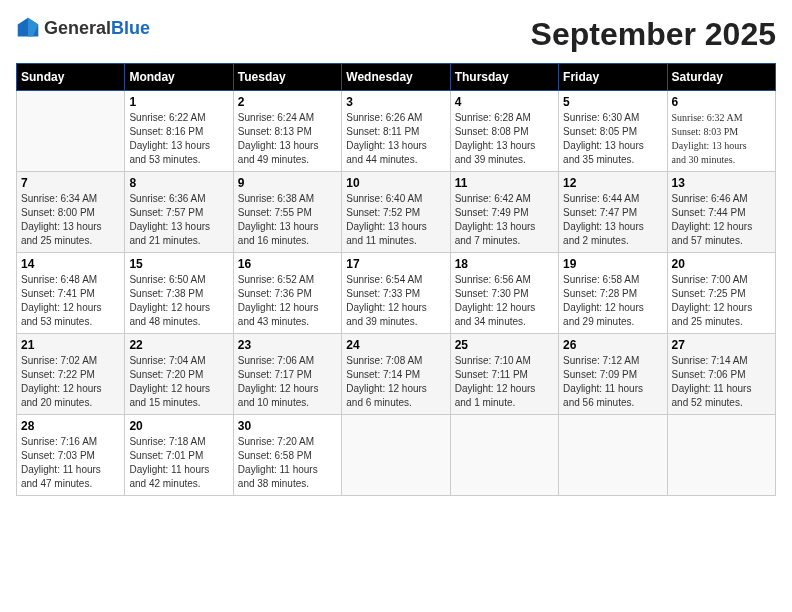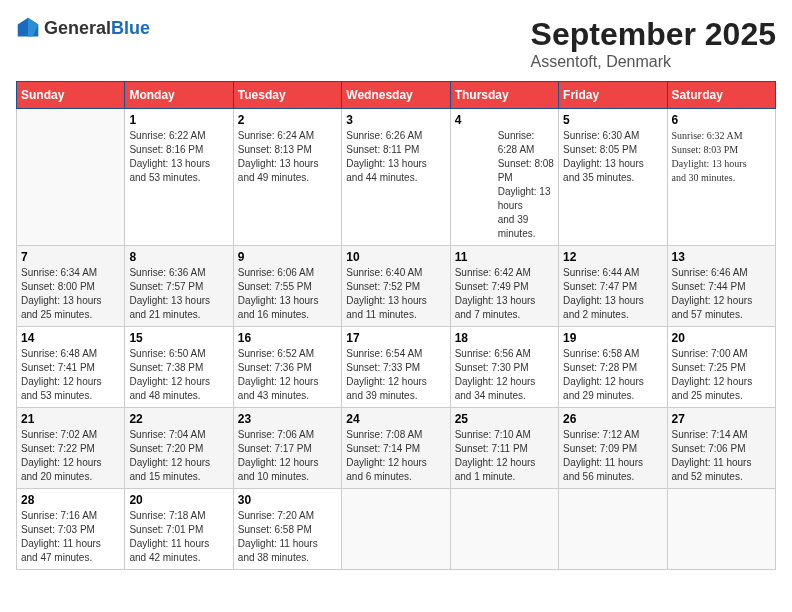--- a/index.html
+++ b/index.html
@@ -48,21 +48,21 @@
     .location-title {
       font-size: 16px;
       color: #555;
     }
     table {
       width: 100%;
       border-collapse: collapse;
       font-size: 11px;
     }
     thead tr th {
-      background-color: #ef4444;
+      background-color: #000000;
       color: #fff;
       font-weight: bold;
       font-size: 12px;
       padding: 6px 4px;
       text-align: left;
       border: 1px solid #1a5090;
     }
     tbody tr td {
       border: 1px solid #ccc;
       vertical-align: top;
@@ -99,21 +99,20 @@
     <svg class="logo-icon" viewBox="0 0 28 28" xmlns="http://www.w3.org/2000/svg">
       <polygon points="14,2 26,10 26,24 14,24 2,24 2,10" fill="#1a6abf"></polygon>
       <polygon points="14,2 26,10 20,24 14,24" fill="#2a8fd4"></polygon>
     </svg>
     <div>
       <span class="logo-text-general">General</span><span class="logo-text-blue">Blue</span>
     </div>
   </div>
   <div class="title-area">
     <div class="month-title">September 2025</div>
-    <div class="location-title">Assentoft, Denmark</div>
   </div>
 </div>
 
 <table>
   <thead>
     <tr>
     <th>Sunday</th>
         <th>Monday</th>
         <th>Tuesday</th>
         <th>Wednesday</th>
@@ -141,21 +140,21 @@
         </td>
         <td>
           <span class="day-num">3</span>
           <div class="day-info" style="white-space: pre-line;">Sunrise: 6:26 AM
 Sunset: 8:11 PM
 Daylight: 13 hours
 and 44 minutes.</div>
         </td>
         <td>
           <span class="day-num">4</span>
-          <div class="day-info" style="white-space: pre-line; margin-left: 43px;">Sunrise: 6:28 AM
+          <div class="day-info" style="white-space: pre-line;">Sunrise: 6:28 AM
 Sunset: 8:08 PM
 Daylight: 13 hours
 and 39 minutes.</div>
         </td>
         <td>
           <span class="day-num">5</span>
           <div class="day-info" style="white-space: pre-line;">Sunrise: 6:30 AM
 Sunset: 8:05 PM
 Daylight: 13 hours
 and 35 minutes.</div>
@@ -178,21 +177,21 @@
         </td>
         <td>
           <span class="day-num">8</span>
           <div class="day-info" style="white-space: pre-line;">Sunrise: 6:36 AM
 Sunset: 7:57 PM
 Daylight: 13 hours
 and 21 minutes.</div>
         </td>
         <td>
           <span class="day-num">9</span>
-          <div class="day-info" style="white-space: pre-line;">Sunrise: 6:06 AM
+          <div class="day-info" style="white-space: pre-line;">Sunrise: 6:38 AM
 Sunset: 7:55 PM
 Daylight: 13 hours
 and 16 minutes.</div>
         </td>
         <td>
           <span class="day-num">10</span>
           <div class="day-info" style="white-space: pre-line;">Sunrise: 6:40 AM
 Sunset: 7:52 PM
 Daylight: 13 hours
 and 11 minutes.</div>

